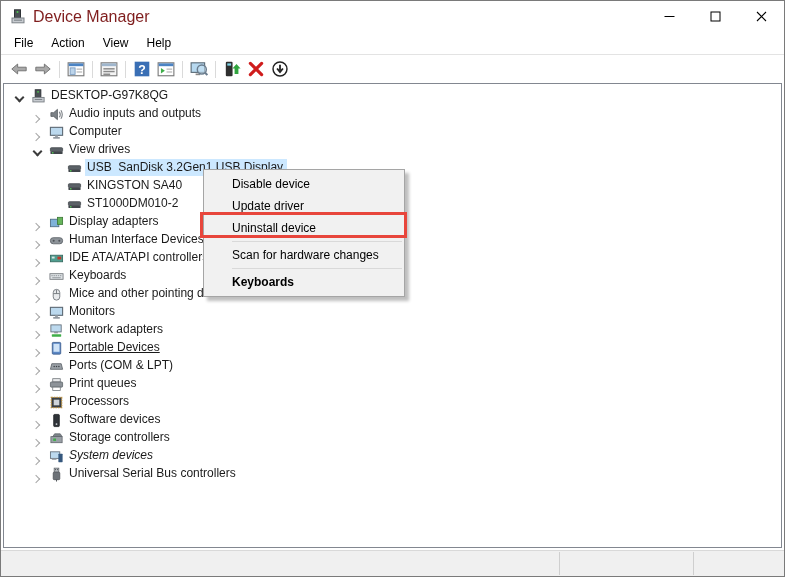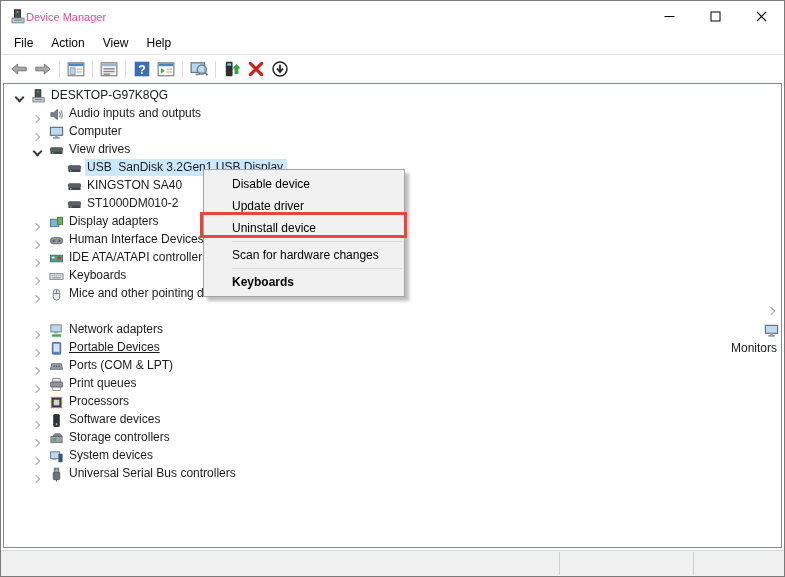--- a/index.html
+++ b/index.html
@@ -9,21 +9,21 @@
   .window {
     position:relative; width:785px; height:577px;
     border:1px solid #7a7a7a; background:#ffffff;
     display:flex; flex-direction:column; overflow:hidden;
   }
 
   
   .titlebar { height:31px; flex:0 0 31px; display:flex; align-items:center; background:#ffffff; }
   .title-icon { width:16px; height:16px; margin-left:9px; display:flex; }
   .title-icon svg { width:16px; height:16px; }
-  .title-text { font-size:11px; color:#ec4899; }
+  .title-text { margin-left:7px; font-size:16px; color:#7f1d1d; }
   .win-controls { margin-left:auto; display:flex; height:100%; }
   .win-btn { width:46px; height:100%; display:flex; align-items:center; justify-content:center; }
 
   
   .menubar { height:23px; flex:0 0 23px; display:flex; align-items:center; background:#fff;
              padding-left:4px; border-bottom:1px solid #e3e3e3; }
   .menu-item { padding:3px 9px; color:#000; }
 
   
   .toolbar { height:28px; flex:0 0 28px; display:flex; align-items:center; background:#fff; padding-left:6px; }
@@ -263,21 +263,21 @@
                 <rect x="9.4" y="6.5" width="1.5" height="1.2"></rect>
                 <rect x="11.7" y="6.5" width="1.5" height="1.2"></rect>
                 <rect x="3.5" y="8.7" width="9" height="1.2"></rect>
               </g>
             </svg></span><span class="row-label">Keyboards</span></div>
         <div class="tree-row" style="padding-left: 24px;"><span class="chev-slot"><span class="chev"></span></span><span class="icon-slot"><svg viewBox="0 0 16 16">
               <rect x="4.5" y="2.5" width="7" height="11.5" rx="3.5" fill="#e8eaec" stroke="#6a7075" stroke-width="0.9"></rect>
               <line x1="8" y1="3" x2="8" y2="7" stroke="#6a7075" stroke-width="0.9"></line>
               <line x1="4.7" y1="7" x2="11.3" y2="7" stroke="#6a7075" stroke-width="0.9"></line>
             </svg></span><span class="row-label">Mice and other pointing devices</span></div>
-        <div class="tree-row" style="padding-left: 24px; flex-direction: column;"><span class="chev-slot"><span class="chev"></span></span><span class="icon-slot"><svg viewBox="0 0 16 16">
+        <div class="tree-row" style="padding-left: 24px;"><span class="chev-slot"><span class="chev"></span></span><span class="icon-slot"><svg viewBox="0 0 16 16">
               <rect x="1.5" y="2.5" width="13" height="8.5" fill="#bcd9ee" stroke="#5f6b76" stroke-width="1.2"></rect>
               <rect x="6.5" y="11" width="3" height="2" fill="#9aa2aa"></rect>
               <rect x="4.5" y="13" width="7" height="1.5" fill="#7d858d"></rect>
             </svg></span><span class="row-label">Monitors</span></div>
         <div class="tree-row" style="padding-left: 24px;"><span class="chev-slot"><span class="chev"></span></span><span class="icon-slot"><svg viewBox="0 0 16 16">
               <rect x="2" y="2" width="11" height="7.5" fill="#bcd9ee" stroke="#5f6b76" stroke-width="0.9"></rect>
               <rect x="5.5" y="9.5" width="4" height="1.5" fill="#8d949b"></rect>
               <rect x="3" y="12" width="10" height="2.6" rx="0.5" fill="#3fae49"></rect>
             </svg></span><span class="row-label">Network adapters</span></div>
         <div class="tree-row" style="padding-left: 24px; text-decoration: underline;"><span class="chev-slot"><span class="chev"></span></span><span class="icon-slot"><svg viewBox="0 0 16 16">
@@ -301,21 +301,21 @@
             </svg></span><span class="row-label">Processors</span></div>
         <div class="tree-row" style="padding-left: 24px;"><span class="chev-slot"><span class="chev"></span></span><span class="icon-slot"><svg viewBox="0 0 16 16">
               <rect x="5" y="1.5" width="6" height="13" rx="1" fill="#2f3338" stroke="#17191c" stroke-width="0.8"></rect>
               <circle cx="8" cy="11.8" r="1" fill="#cfd4d9"></circle>
             </svg></span><span class="row-label">Software devices</span></div>
         <div class="tree-row" style="padding-left: 24px;"><span class="chev-slot"><span class="chev"></span></span><span class="icon-slot"><svg viewBox="0 0 16 16">
               <path d="M4 6 L6 3 L12 3 L14 6 Z" fill="#7d848a" stroke="#5c6268" stroke-width="0.8"></path>
               <rect x="2" y="6" width="12" height="6.5" fill="#9aa0a6" stroke="#5c6268" stroke-width="0.8"></rect>
               <rect x="4.5" y="8" width="3" height="2.6" fill="#3fae49"></rect>
             </svg></span><span class="row-label">Storage controllers</span></div>
-        <div class="tree-row" style="padding-left: 24px;"><span class="chev-slot"><span class="chev"></span></span><span class="icon-slot"><svg viewBox="0 0 16 16">
+        <div class="tree-row" style="padding-left: 24px; font-style: italic;"><span class="chev-slot"><span class="chev"></span></span><span class="icon-slot"><svg viewBox="0 0 16 16">
               <rect x="1.5" y="3" width="10" height="7" fill="#bcd9ee" stroke="#5f6b76" stroke-width="0.9"></rect>
               <rect x="10" y="5" width="4.5" height="9" rx="0.5" fill="#35577d"></rect>
               <rect x="3" y="10" width="5" height="1.5" fill="#8d949b"></rect>
             </svg></span><span class="row-label">System devices</span></div>
         <div class="tree-row" style="padding-left: 24px;"><span class="chev-slot"><span class="chev"></span></span><span class="icon-slot"><svg viewBox="0 0 16 16">
               <rect x="5.5" y="1.2" width="5" height="4.3" fill="#b9bdc2" stroke="#5c6066" stroke-width="0.8"></rect>
               <rect x="6.5" y="2.2" width="1" height="1.2" fill="#4a4e53"></rect>
               <rect x="8.5" y="2.2" width="1" height="1.2" fill="#4a4e53"></rect>
               <rect x="4.5" y="5.5" width="7" height="8" rx="1" fill="#6d7278" stroke="#4a4e53" stroke-width="0.8"></rect>
               <rect x="7.5" y="13.5" width="1" height="2" fill="#4a4e53"></rect>

